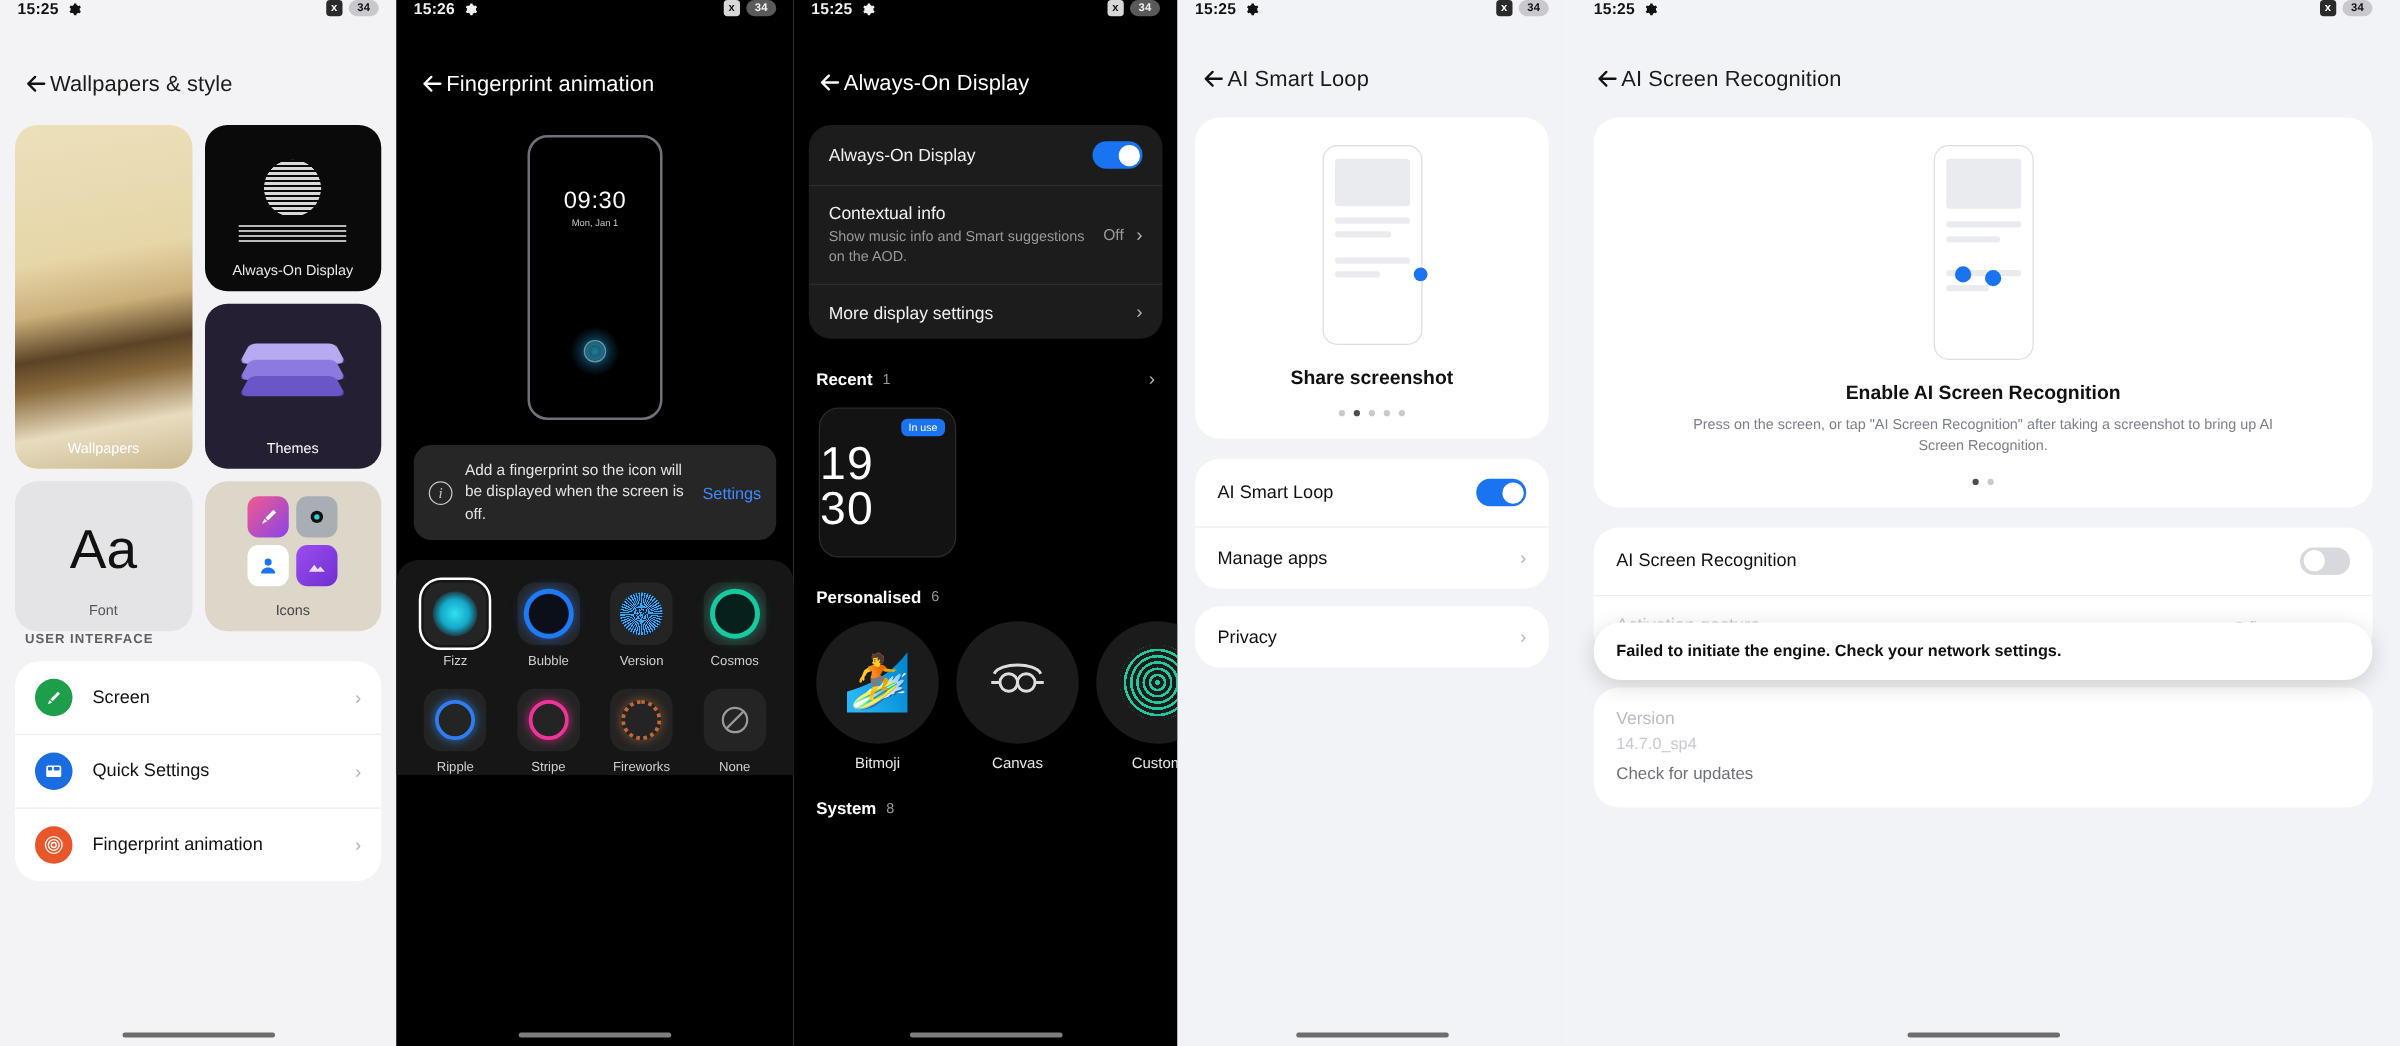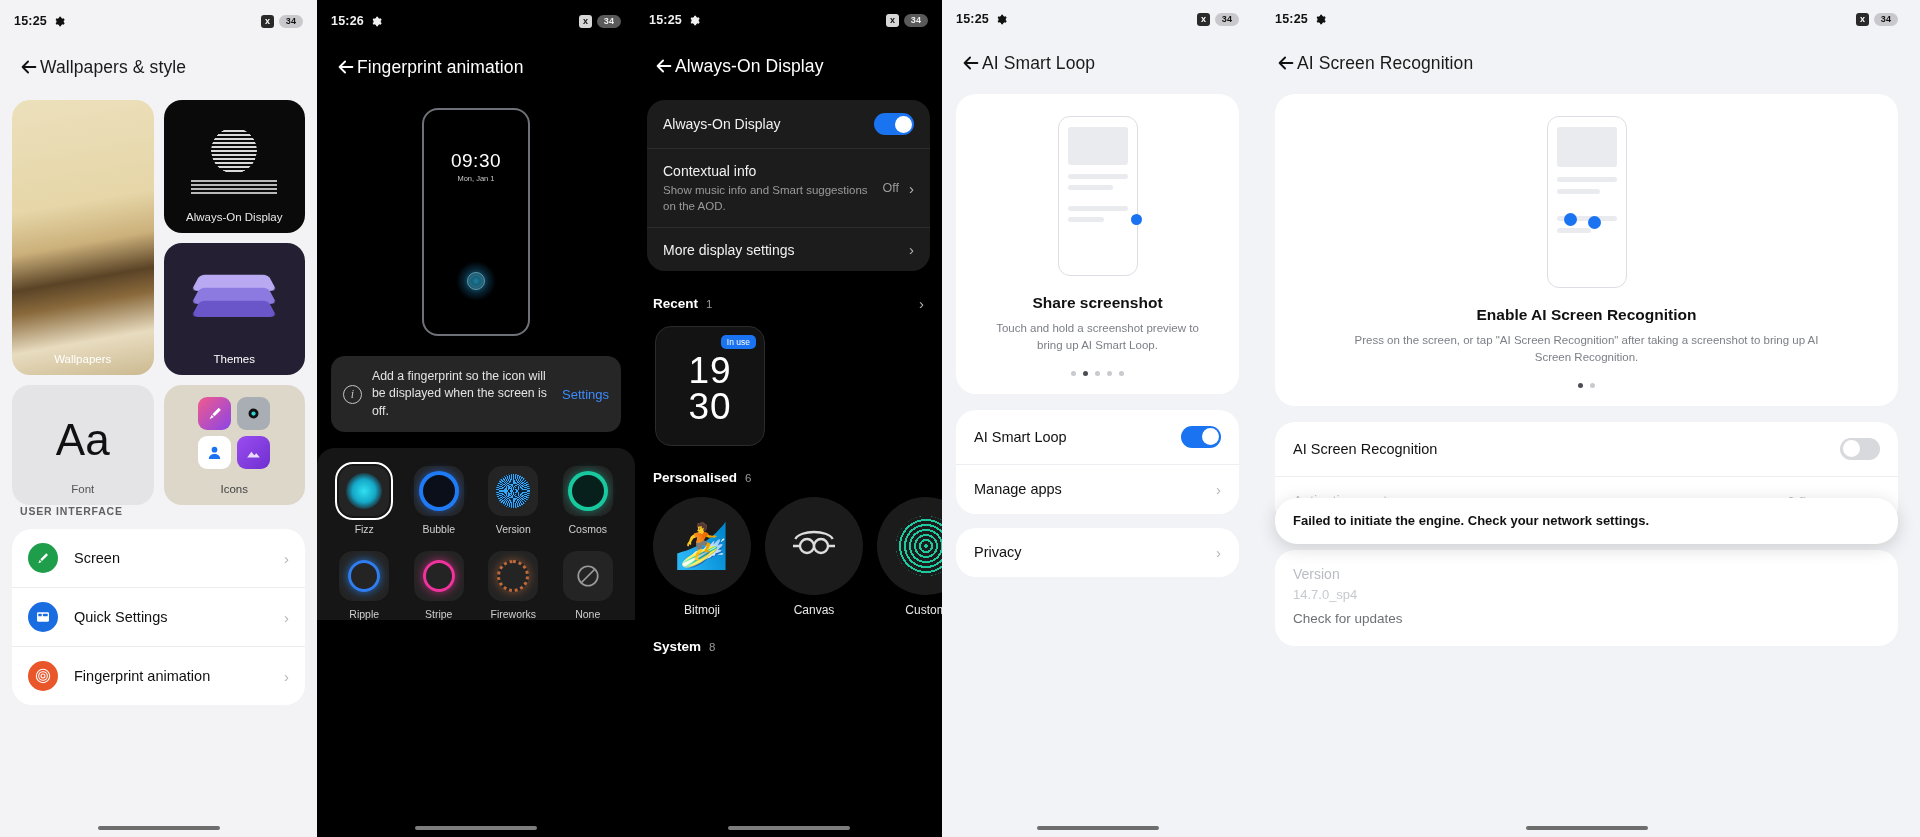--- a/index.html
+++ b/index.html
@@ -12,21 +12,21 @@
   .strip { display: flex; width: 1920px; height: 837px; }
   .panel { position: relative; height: 837px; overflow: hidden; flex: none; }
   .p1 { width: 317px; background: #f3f3f5; }
   .p2 { width: 318px; background: #000; }
   .p3 { width: 307px; background: #000; }
   .p4 { width: 311px; background: #f2f3f6; }
   .p5 { width: 667px; background: #f2f3f6; }
 
   
   .statusbar {
-    display: flex; align-items: center; justify-content: space-between;
+    display: flex; align-items: flex-start; justify-content: space-between;
     padding: 0 14px; font-size: 12.5px; font-weight: 700; letter-spacing: .2px;
   }
   .sb-left { display: flex; align-items: center; gap: 7px; }
   .sb-right { display: flex; align-items: center; gap: 5px; }
   .gear { width: 11px; height: 11px; display: inline-block; position: relative; }
   .gear svg { display:block; }
   .badge-x {
     width: 13px; height: 13px; border-radius: 3px;
     display: flex; align-items: center; justify-content: center;
     font-size: 9px; font-weight: 700; line-height: 1;
@@ -128,21 +128,21 @@
   .toggle.on .knob { right: 2.5px; }
   .toggle.off .knob { left: 2.5px; }
   .grouphead { display:flex; align-items:center; gap:8px; padding: 0 18px; }
   .grouphead .gh { font-size: 13.5px; color: #fff; font-weight: 600; }
   .grouphead .gc { font-size: 11.5px; color: #9a9a9a; }
   .aod-thumb { width: 110px; height: 120px; background: #131313; border: 1px solid #2b2b2b;
       border-radius: 16px; margin-left: 20px; position: relative; }
   .aod-thumb .inuse { position:absolute; top:8px; right:8px; background:#1a73f0; color:#fff;
       font-size: 8.5px; padding: 2px 6px; border-radius: 5px; }
   .aod-thumb .big { color:#fff; font-size: 37px; font-weight: 300; line-height: .96;
-      text-align:center; margin-top: 26px; letter-spacing: 1px; }
+      text-align:left; margin-top: 26px; letter-spacing: 1px; }
   .pers-grid { display:flex; gap: 14px; padding: 0 18px; }
   .pers { text-align:center; }
   .pers .circ { width: 98px; height: 98px; border-radius: 50%; background:#1b1b1b;
       display:flex; align-items:center; justify-content:center; font-size: 44px; }
   .pers .pname { font-size: 12px; color:#e8e8e8; margin-top: 8px; }
 
   
   .lcard { background:#fff; border-radius: 20px; margin: 0 14px; }
   .hero { padding: 22px 16px 18px; text-align:center; }
   .hero-phone { width: 80px; height: 160px; border:1.5px solid #dcdee3; border-radius: 12px;
@@ -494,21 +494,20 @@
     <div class="lcard hero" style="margin-top:6px">
       <div class="hero-phone">
         <div class="hp-block" style="height:38px;margin-bottom:9px"></div>
         <div class="hp-block" style="height:5px;margin-bottom:6px"></div>
         <div class="hp-block" style="height:5px;width:75%;margin-bottom:16px"></div>
         <div class="hp-block" style="height:5px;margin-bottom:6px"></div>
         <div class="hp-block" style="height:5px;width:60%"></div>
         <span class="blue-dot" style="right:-5px;top:97px"></span>
       </div>
       <div class="hero-title">Share screenshot</div>
-      <div class="hero-desc">Touch and hold a screenshot preview to bring up AI Smart Loop.</div>
       <div class="dots">
         <span class="dot"></span>
         <span class="dot active"></span>
         <span class="dot"></span>
         <span class="dot"></span>
         <span class="dot"></span>
       </div>
     </div>
 
     <div class="lcard" style="margin-top:16px">

